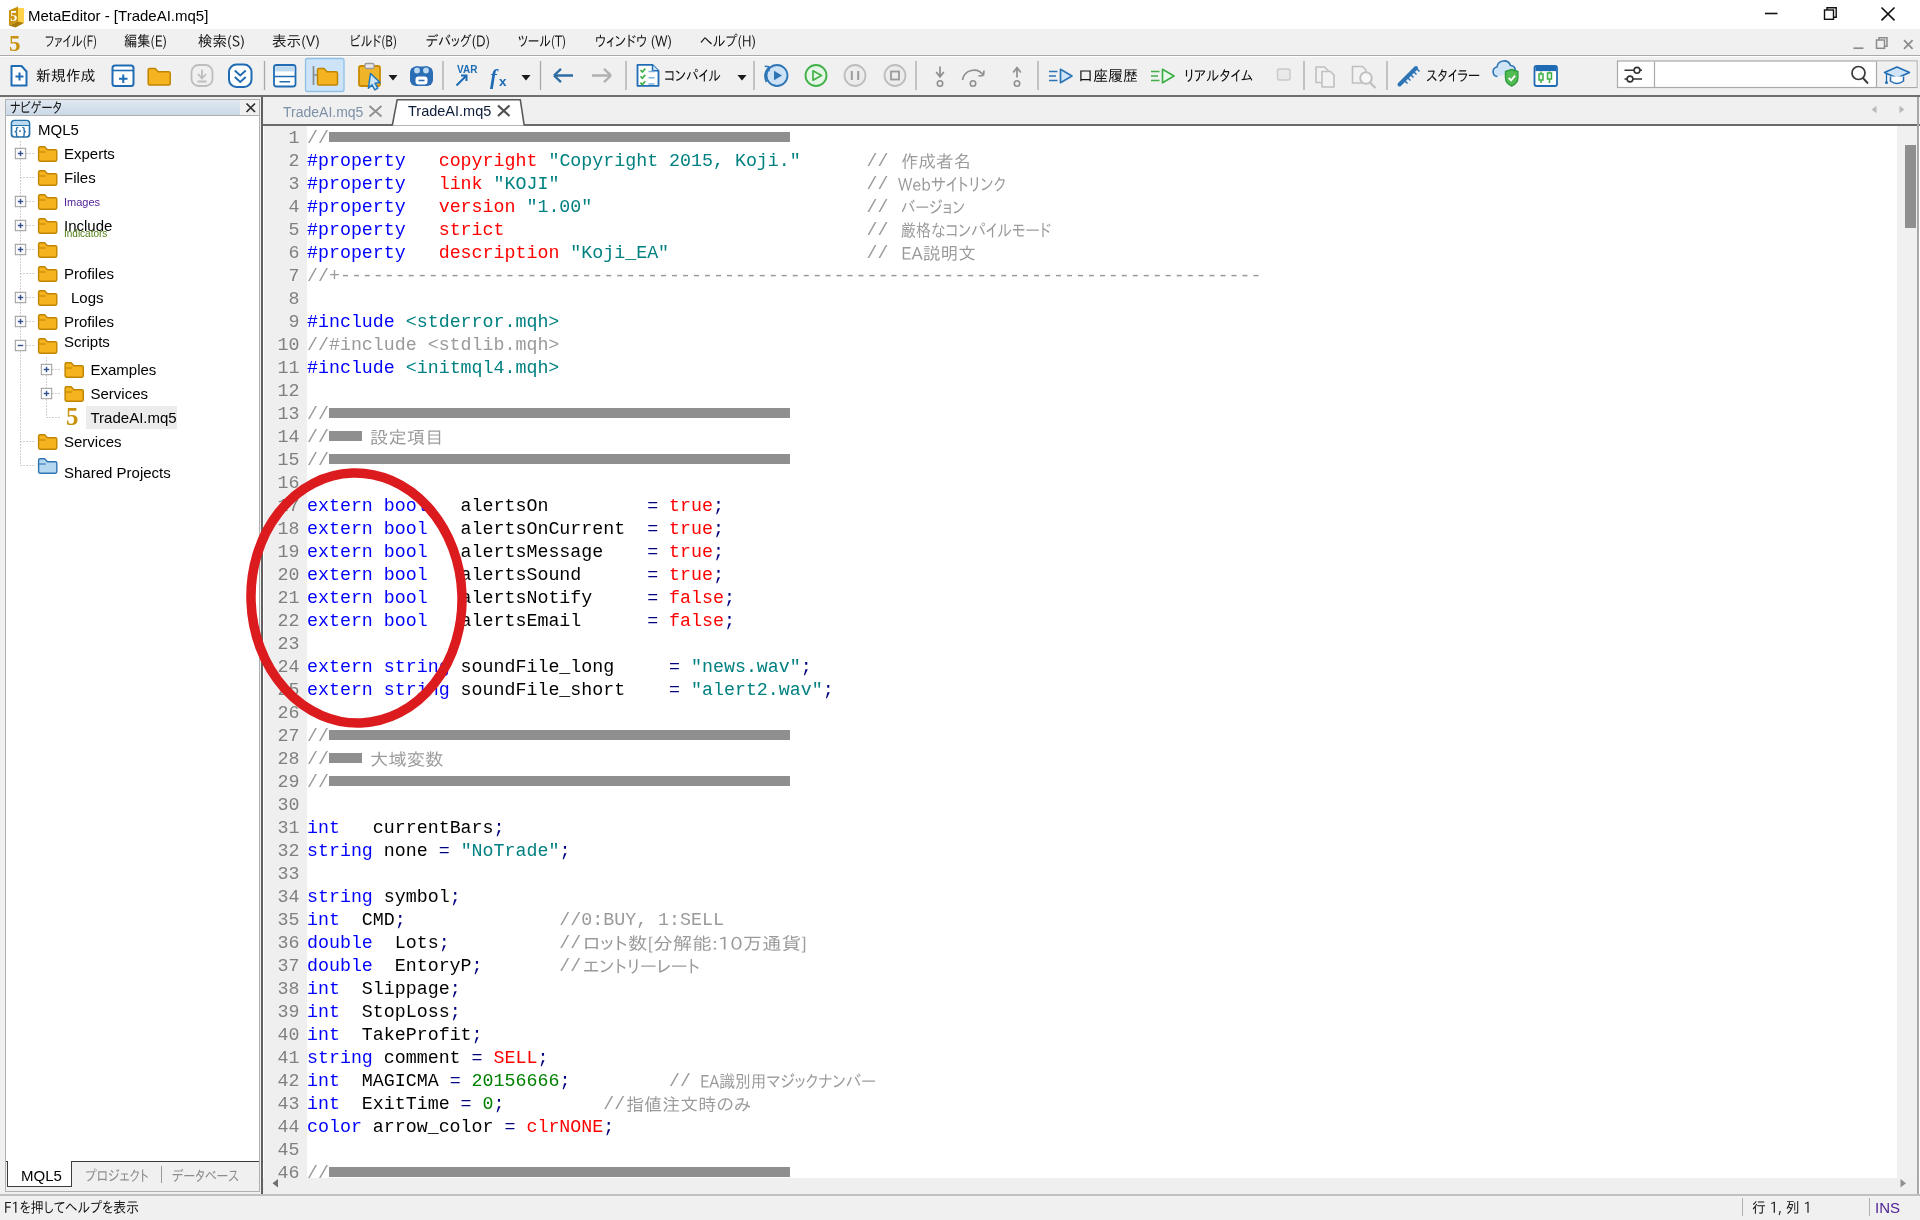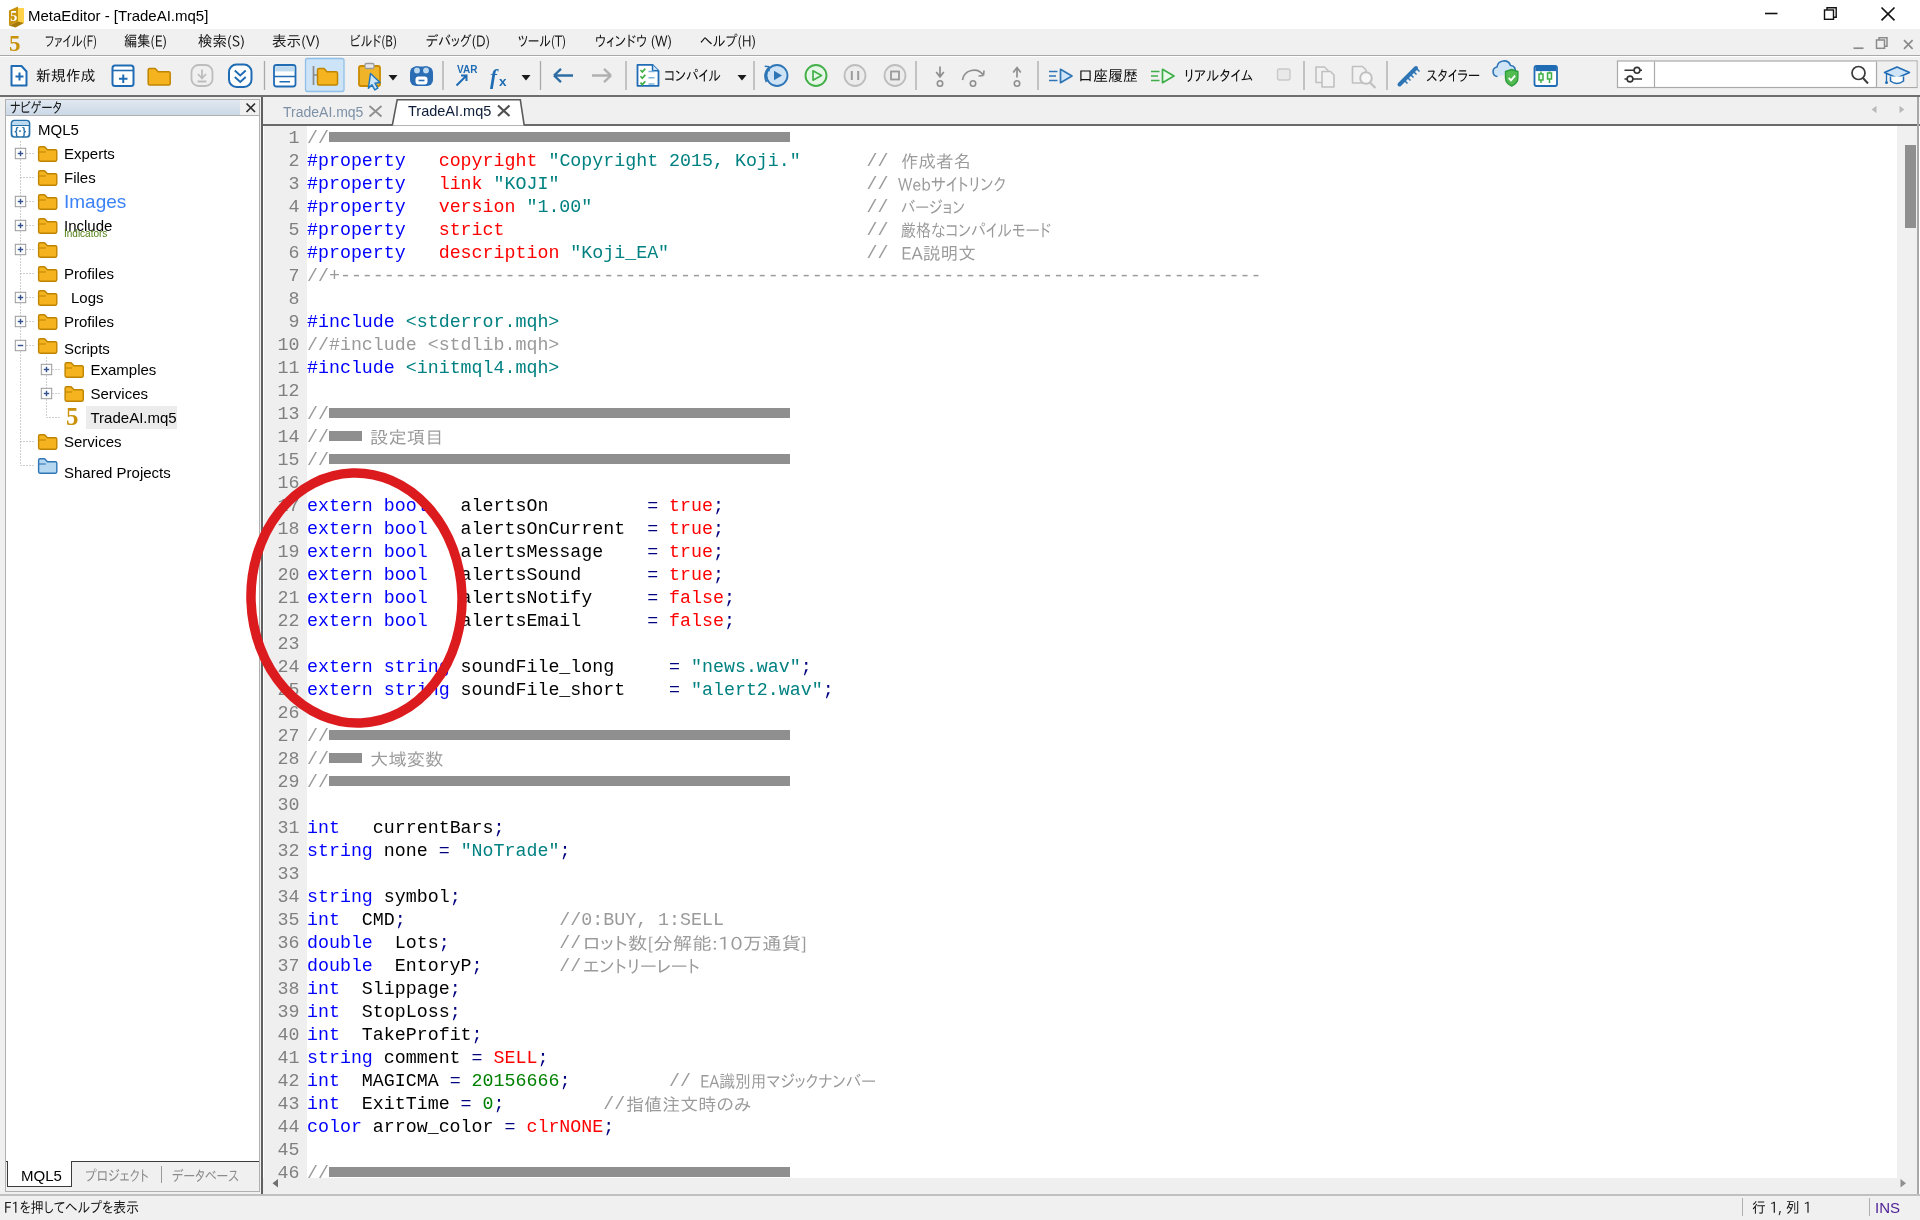--- a/index.html
+++ b/index.html
@@ -148,27 +148,27 @@
 <div class="abs" style="left:0;top:1194px;width:1920px;height:1.5px;background:#c0c0c0"></div>
 <div class="abs" style="left:0;top:1195.5px;width:1920px;height:24.5px;background:#f0f0f0"></div>
 <div class="abs" style="left:1742px;top:1198px;width:1px;height:18px;background:#b0b0b0"></div>
 <div class="abs" style="left:1869px;top:1198px;width:1px;height:18px;background:#b0b0b0"></div>
 <div class="abs" style="left:1875px;top:1199px;font-size:15px;color:#4c1d95">INS</div>
 <div class="abs" style="left:86px;top:406px;width:90.5px;height:23px;background:#ececec"></div>
 
 <div class="abs" style="left:38px;top:119.5px;font-size:15px;line-height:20px;color:#000">MQL5</div>
 <div class="abs" style="left:64px;top:143.5px;font-size:15px;line-height:20px;color:#000">Experts</div>
 <div class="abs" style="left:64px;top:167.5px;font-size:15px;line-height:20px;color:#000">Files</div>
-<div class="abs" style="left:64px;top:191.5px;font-size:19px;line-height:20px;color:#3b82f6">Images</div>
+<div class="abs" style="left:64px;top:191.5px;font-size:11px;line-height:20px;color:#4c1d95">Images</div>
 <div class="abs" style="left:64px;top:215.5px;font-size:15px;line-height:20px;color:#000">Include</div>
 <div class="abs" style="left:64px;top:224px;font-size:10px;line-height:20px;color:#4d7c0f">Indicators</div>
 <div class="abs" style="left:64px;top:263.5px;font-size:15px;line-height:20px;color:#000">Profiles</div>
 <div class="abs" style="left:71px;top:287.5px;font-size:15px;line-height:20px;color:#000">Logs</div>
 <div class="abs" style="left:64px;top:311.5px;font-size:15px;line-height:20px;color:#000">Profiles</div>
-<div class="abs" style="left:64px;top:339px;font-size:15px;line-height:20px;color:#000">Scripts</div>
+<div class="abs" style="left:64px;top:332px;font-size:15px;line-height:20px;color:#000">Scripts</div>
 <div class="abs" style="left:90.5px;top:359.5px;font-size:15px;line-height:20px;color:#000">Examples</div>
 <div class="abs" style="left:90.5px;top:383.5px;font-size:15px;line-height:20px;color:#000">Services</div>
 <div class="abs" style="left:90.5px;top:407.5px;font-size:15px;line-height:20px;color:#000">TradeAI.mq5</div>
 <div class="abs" style="left:64px;top:431.5px;font-size:15px;line-height:20px;color:#000">Services</div>
 <div class="abs" style="left:64px;top:463px;font-size:15px;line-height:20px;color:#000">Shared Projects</div>
 
 <svg class="abs" style="left:0;top:0" width="1920" height="1220" viewBox="0 0 1920 1220">
 <g transform="translate(4,2)">
       <rect x="11.5" y="6" width="8.5" height="15" fill="#ffd24a"></rect>
       <path d="M5 8.5 L14 4.5 V19.5 L5 23.5 Z" fill="#c8920b"></path>

